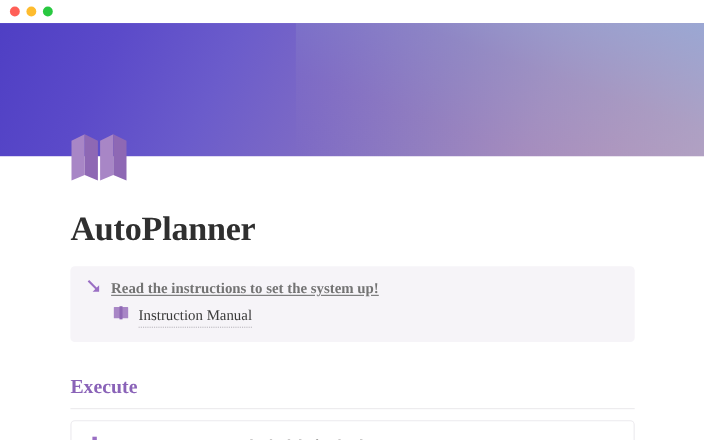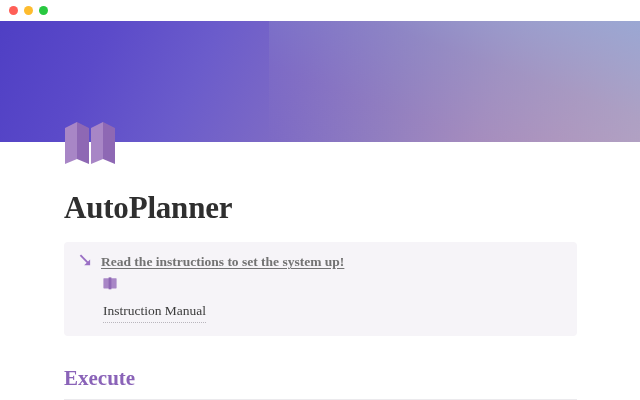--- a/index.html
+++ b/index.html
@@ -125,21 +125,20 @@
     padding: 11px 14px 13px 14px;
   }
   .callout-row {
     display: flex;
     align-items: flex-start;
     gap: 9px;
   }
   .callout-row + .callout-row {
     margin-top: 6px;
     padding-left: 25px;
-    flex-direction: column;
   }
   .glyph {
     flex: 0 0 auto;
     display: inline-block;
     line-height: 1;
   }
   .callout-heading {
     font-family: "Liberation Serif", serif;
     font-size: 13.5px;
     font-weight: 700;
@@ -155,21 +154,21 @@
     color: #3b3b3b;
     border-bottom: 1px dotted #b9b6bd;
     line-height: 1.35;
     padding-bottom: 1px;
   }
 
   
   .section-heading {
     margin: 30px 0 0 64px;
     font-family: "Liberation Serif", serif;
-    font-size: 21px;
+    font-size: 18px;
     font-weight: 700;
     color: #8a63b8;
     line-height: 1.2;
   }
   .divider {
     margin: 8px 0 0 64px;
     width: 513px;
     height: 1px;
     background: #ebeaed;
   }

